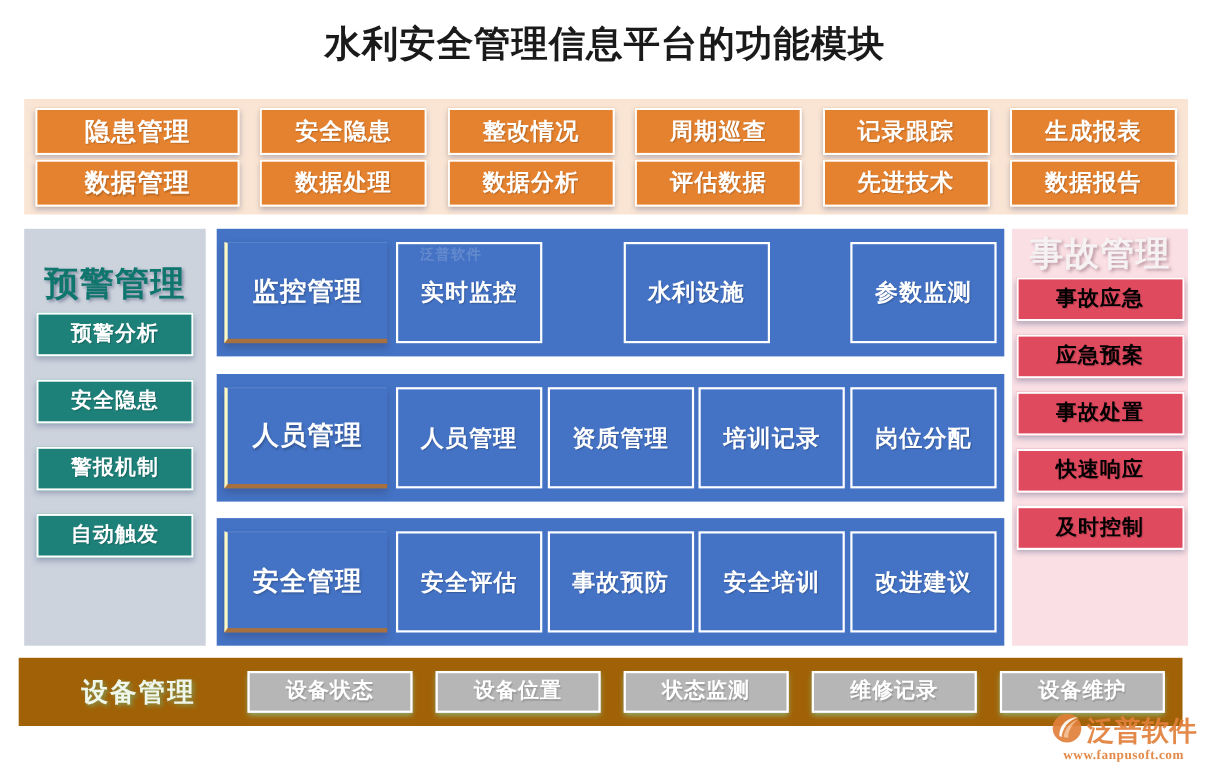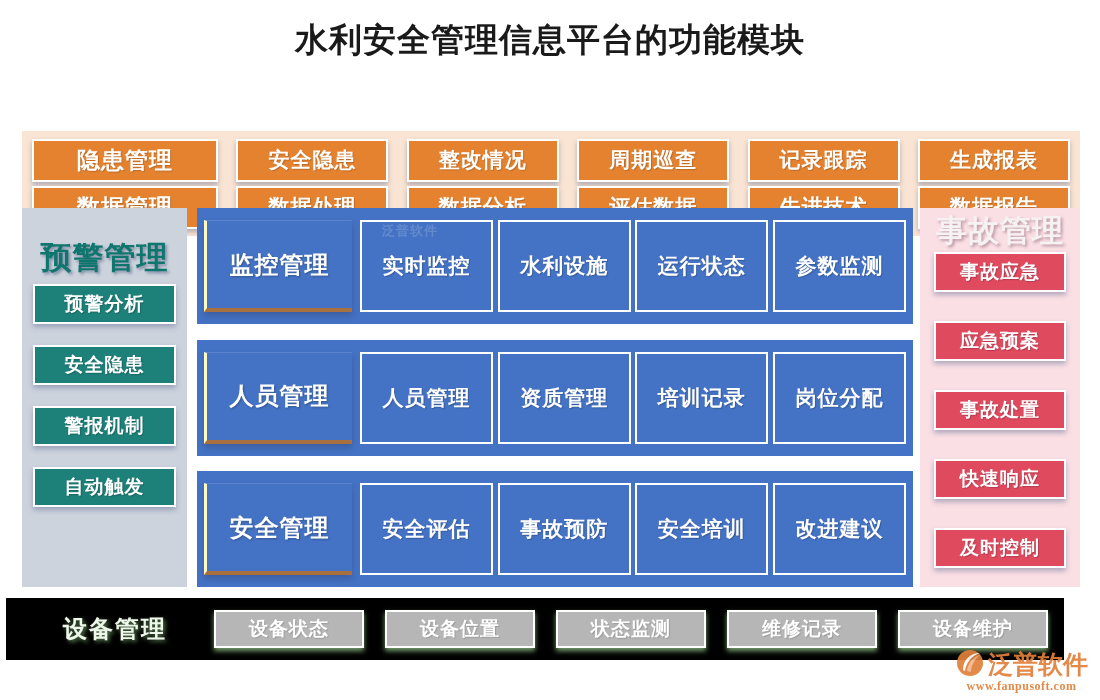--- a/index.html
+++ b/index.html
@@ -32,21 +32,20 @@
   
   .top-band {
     position: absolute;
     left: 22px; top: 90px;
     width: 1058px; height: 105px;
     background: #fae5d4;
     padding: 7px 10px;
     display: flex;
     flex-direction: column;
     justify-content: space-between;
-    margin-top: 41px;
   }
   .top-row {
     display: flex;
     justify-content: space-between;
     align-items: center;
     height: 44px;
   }
   .chip-orange {
     background: #e5822f;
     color: #ffffff;
@@ -118,30 +117,30 @@
     font-weight: bold;
     color: #f6f1f3;
     text-shadow: 2px 2px 3px rgba(150,110,125,0.6);
     letter-spacing: 1px;
     margin-bottom: 6px;
     height: 30px;
     line-height: 30px;
   }
   .chip-pink {
     background: #e04a5f;
-    color: #ffffff;
-    border: 2px solid #ffffff;
-    width: 132px;
+    color: #000000;
+    border: 2px solid #ffffff;
+    width: 153px;
     height: 40px;
     line-height: 36px;
     text-align: center;
     font-size: 19px;
     font-weight: bold;
     letter-spacing: 1px;
-    margin-bottom: 29px;
+    margin-bottom: 12px;
     box-shadow: 0 3px 5px rgba(90,100,140,0.45);
     text-shadow: 1px 1px 1px rgba(0,0,0,0.2);
   }
 
   
   .center-area {
     position: absolute;
     left: 197px; top: 208px;
     width: 716px; height: 379px;
     display: flex;
@@ -201,23 +200,23 @@
     font-size: 13px;
     color: rgba(255,255,255,0.17);
     font-weight: bold;
     letter-spacing: 1px;
     pointer-events: none;
   }
 
   
   .bottom-band {
     position: absolute;
-    left: 6px; top: 598px;
+    left: 17px; top: 598px;
     width: 1058px; height: 62px;
-    background: #000000;
+    background: #a16207;
     display: flex;
     align-items: center;
     padding: 0 16px;
   }
   .bottom-head {
     font-size: 24px;
     font-weight: bold;
     color: #eef7ea;
     text-shadow: 2px 2px 4px rgba(120,170,110,0.75);
     letter-spacing: 2px;
@@ -315,21 +314,20 @@
   </div>
 
   <div class="center-area">
 
     <div class="blue-row">
       <div class="row-label">监控管理</div>
       <div class="wm-center">泛普软件</div>
       <div class="row-cells">
         <div class="blue-cell">实时监控</div>
         <div class="blue-cell">水利设施</div>
-        <div class="blue-cell">运行状态</div>
         <div class="blue-cell">参数监测</div>
       </div>
     </div>
 
     <div class="blue-row">
       <div class="row-label">人员管理</div>
       <div class="row-cells">
         <div class="blue-cell">人员管理</div>
         <div class="blue-cell">资质管理</div>
         <div class="blue-cell">培训记录</div>

